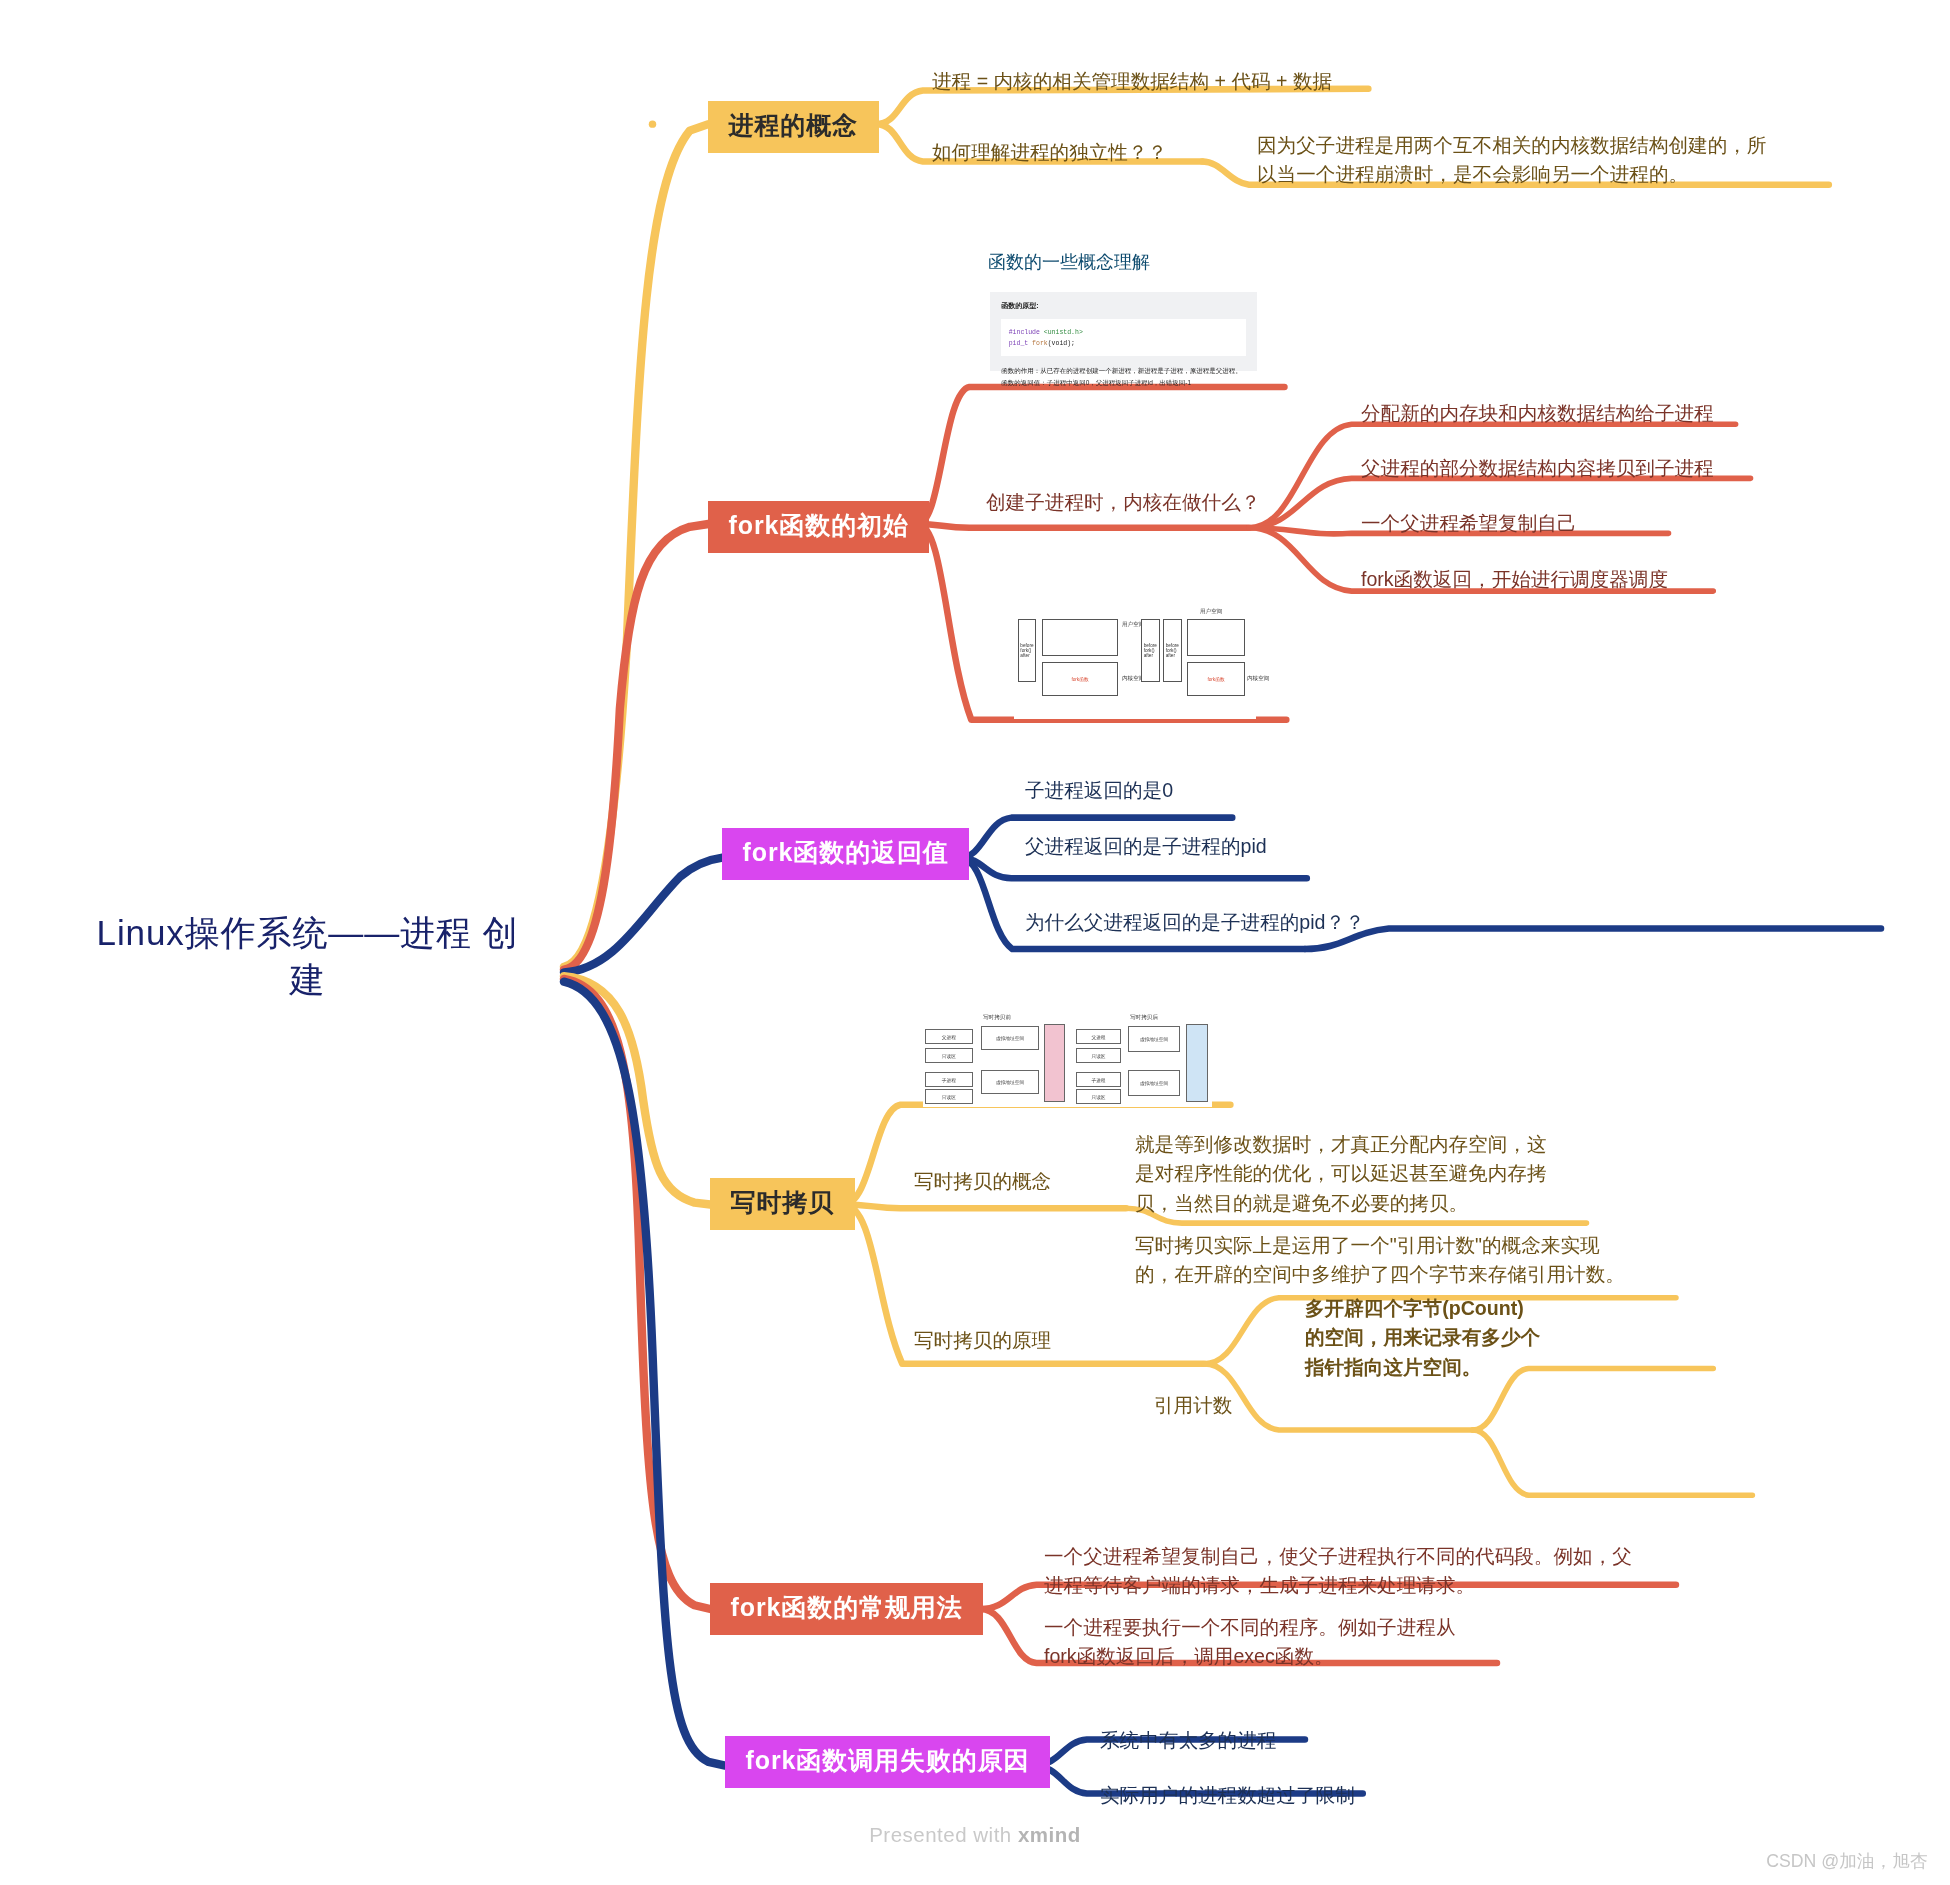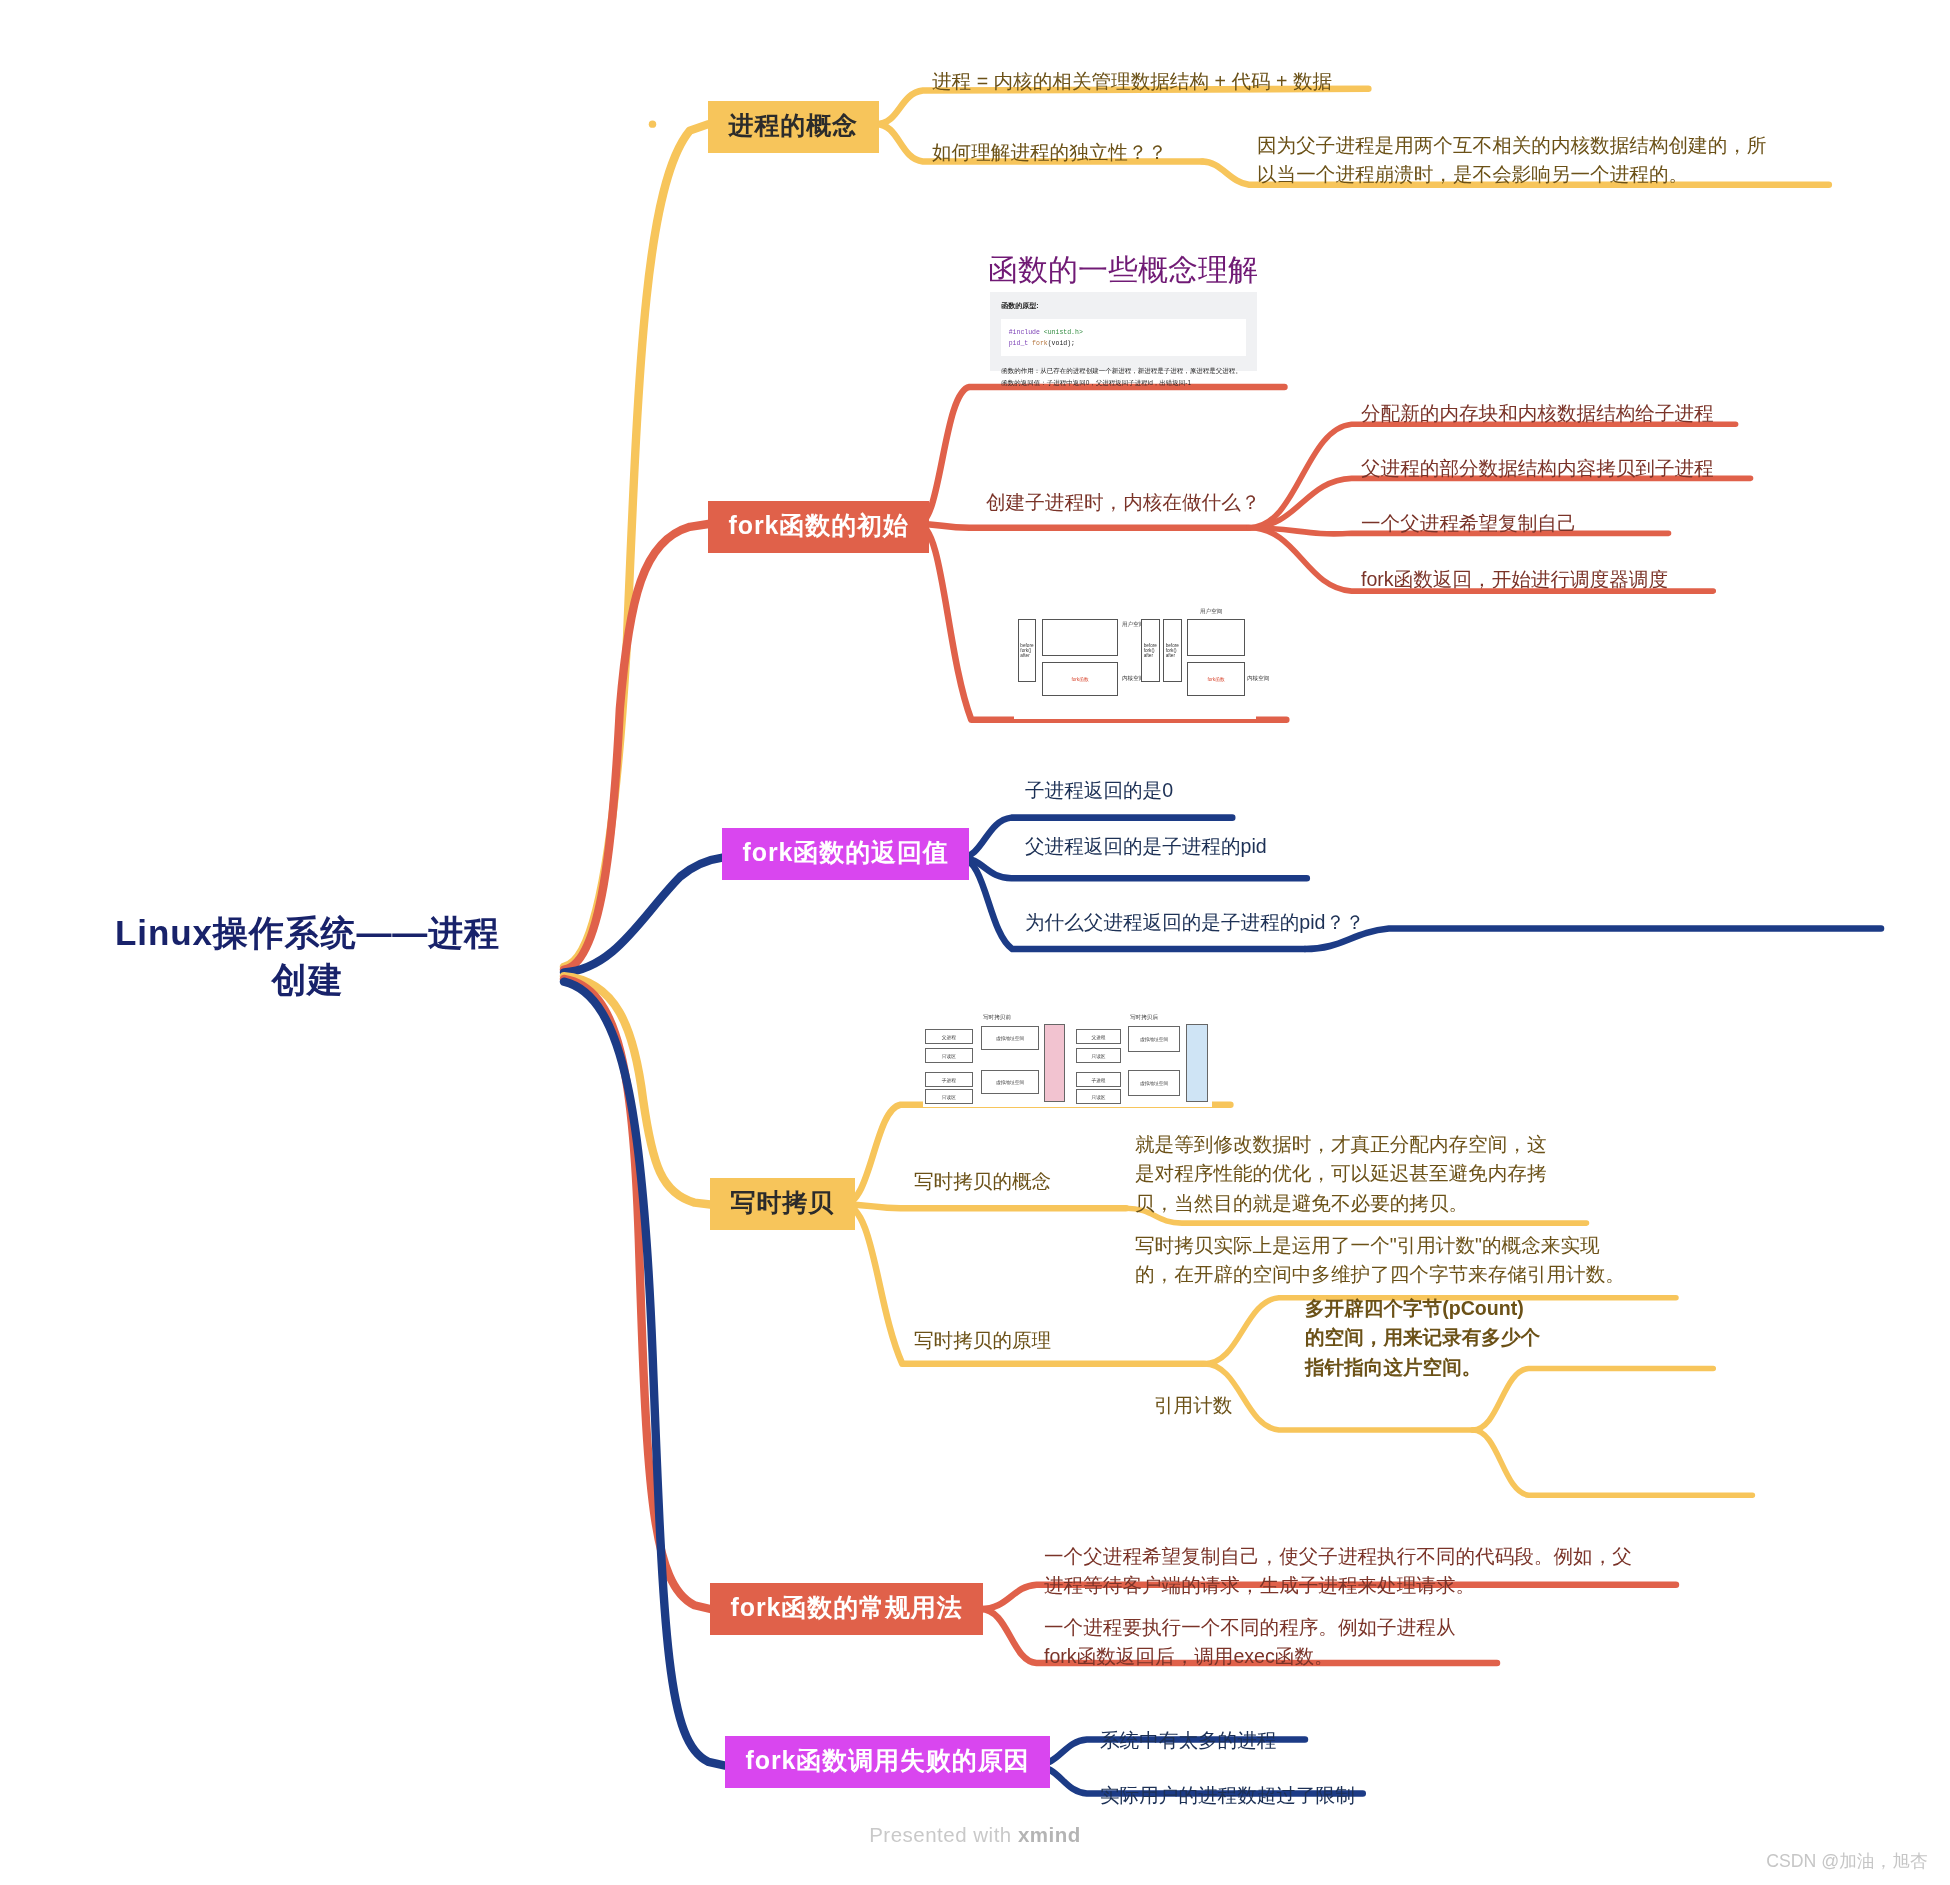--- a/index.html
+++ b/index.html
@@ -26,21 +26,21 @@
   }
 
   
   .root-title {
     position: absolute;
     left: 93px;
     top: 909px;
     width: 429px;
     text-align: center;
     font-size: 35px;
-    font-weight: bold;
+    font-weight: normal;
     line-height: 1.35;
     color: #18226a;
     letter-spacing: 0.9px;
   }
 
   
   .branch-label {
     position: absolute;
     color: #ffffff;
     font-size: 25px;
@@ -65,22 +65,22 @@
     line-height: 1.5;
     white-space: pre-line;
     box-sizing: border-box;
   }
   .node.c-yellow { color: #6b5117; }
   .node.c-red    { color: #7a3328; }
   .node.c-blue   { color: #1c3055; }
 
   .node-title {
     position: absolute;
-    font-size: 30px;
-    color: #701a75;
+    font-size: 18px;
+    color: #0c4a6e;
     white-space: nowrap;
   }
 
   
   .pic {
     position: absolute;
     box-sizing: border-box;
     background: #ffffff;
   }
   .code-card {

